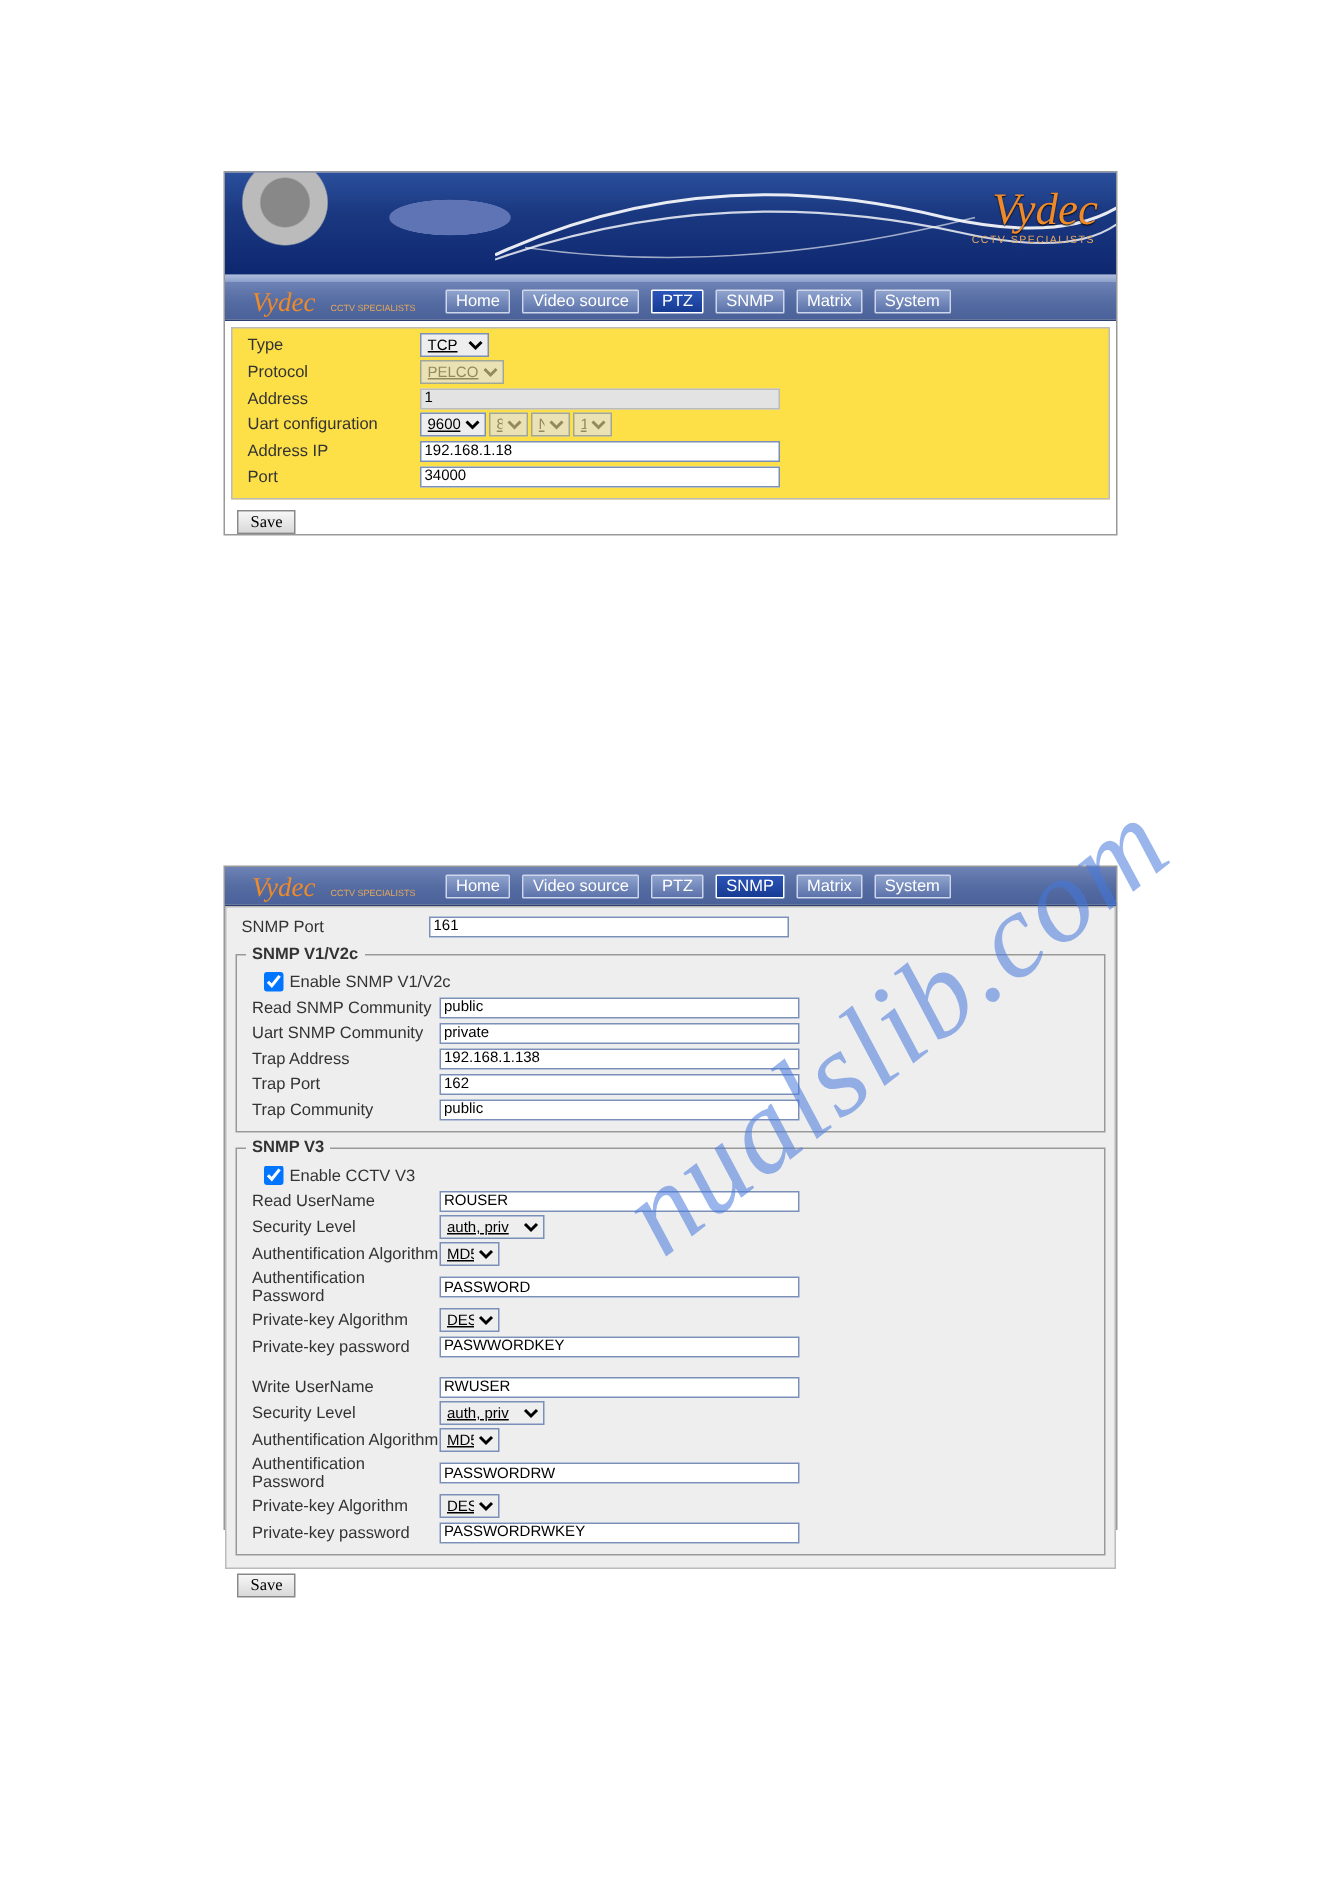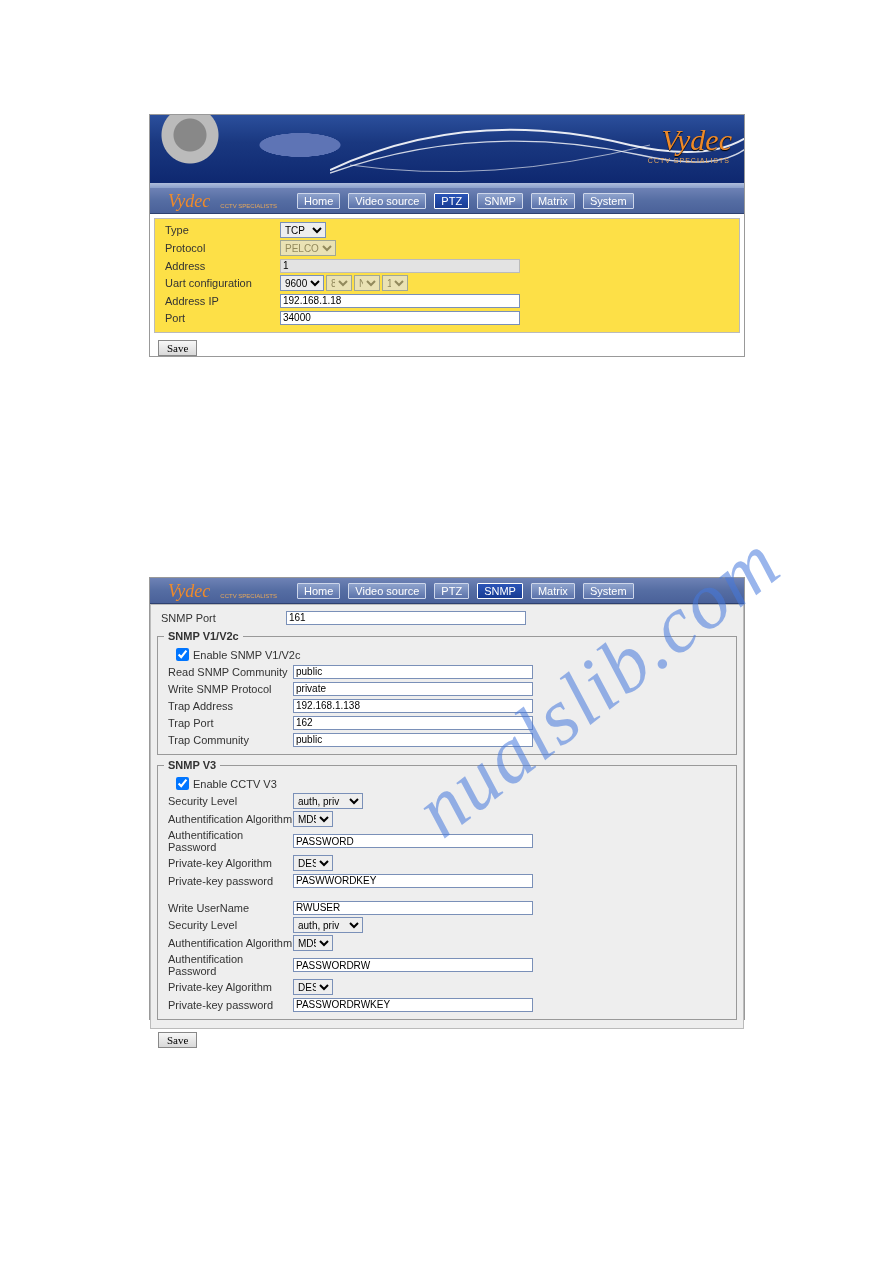--- a/index.html
+++ b/index.html
@@ -130,20 +130,21 @@
     font-size:10px;
     padding:1px 2px;
     height:14px;
   }
   input.txt.w240 { width:240px; }
   select.sel {
     border:1px solid #7a90b8;
     background:#eee;
     font-size:10px;
     height:16px;
+    text-decoration:underline;
   }
   select.sel.dis { background:#e3e3e3; color:#666; }
   .btn-save {
     border:1px solid #888;
     background:linear-gradient(180deg,#f7f7f7,#d9d9d9);
     font-size:11px;
     padding:1px 8px;
     margin:3px 0 0 8px;
     cursor:pointer;
     font-family:Liberation Serif, serif;
@@ -248,21 +249,21 @@
       <legend>SNMP V1/V2c</legend>
       <div class="form-row">
         <input type="checkbox" class="chk" checked="" style="">
         <span>Enable SNMP V1/V2c</span>
       </div>
       <div class="form-row">
         <span class="form-label form-label-wide">Read SNMP Community</span>
         <input class="txt w240" value="public" style="">
       </div>
       <div class="form-row">
-        <span class="form-label form-label-wide">Write SNMP Protocol</span>
+        <span class="form-label form-label-wide">Uart SNMP Community</span>
         <input class="txt w240" value="private" style="">
       </div>
       <div class="form-row">
         <span class="form-label form-label-wide">Trap Address</span>
         <input class="txt w240" value="192.168.1.138" style="">
       </div>
       <div class="form-row">
         <span class="form-label form-label-wide">Trap Port</span>
         <input class="txt w240" value="162" style="">
       </div>
@@ -272,20 +273,24 @@
       </div>
     </fieldset>
 
     <fieldset class="grp">
       <legend>SNMP V3</legend>
       <div class="form-row">
         <input type="checkbox" class="chk" checked="" style="">
         <span>Enable CCTV V3</span>
       </div>
       <div class="form-row">
+          <span class="form-label form-label-wide">Read UserName</span>
+        <input class="txt w240" value="ROUSER" style="">
+        </div>
+      <div class="form-row">
           <span class="form-label form-label-wide">Security Level</span>
         <select class="sel" style="width:70px"><option>auth, priv</option></select>
         </div>
       <div class="form-row">
           <span class="form-label form-label-wide">Authentification Algorithm</span>
         <select class="sel" style="width:40px"><option>MD5</option></select>
         </div>
       <div class="form-row">
           <span class="form-label form-label-wide">Authentification Password</span>
         <input class="txt w240" value="PASSWORD" style="">

